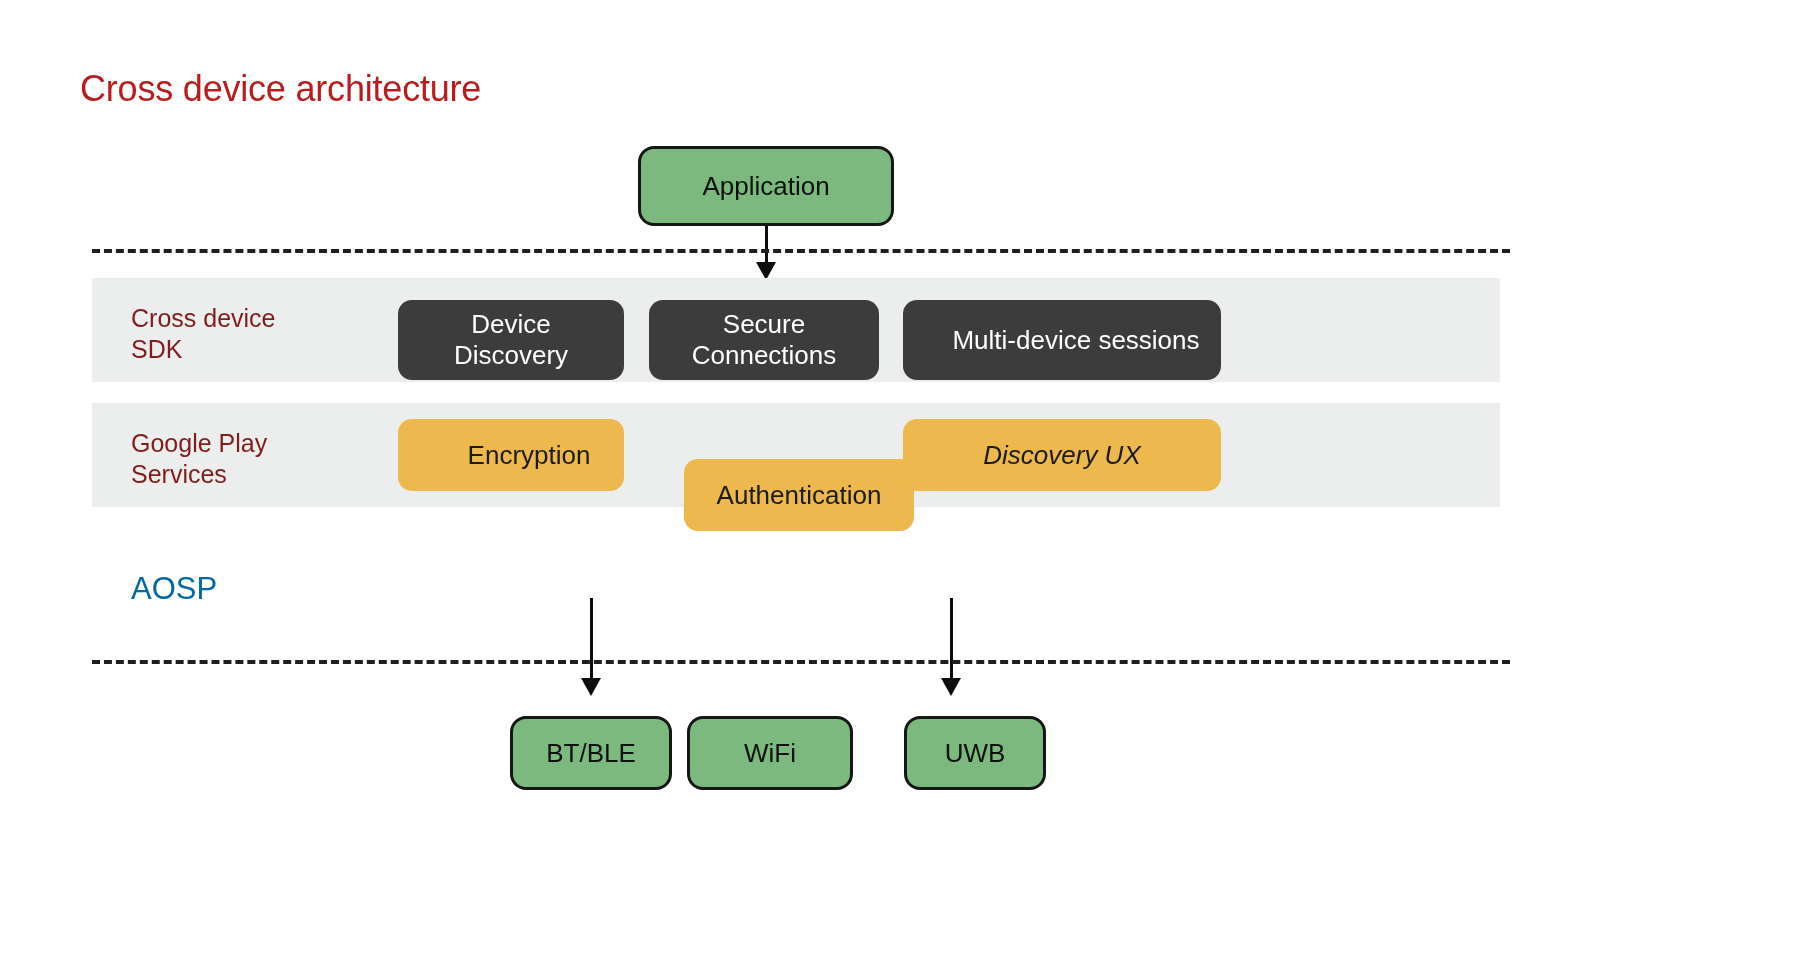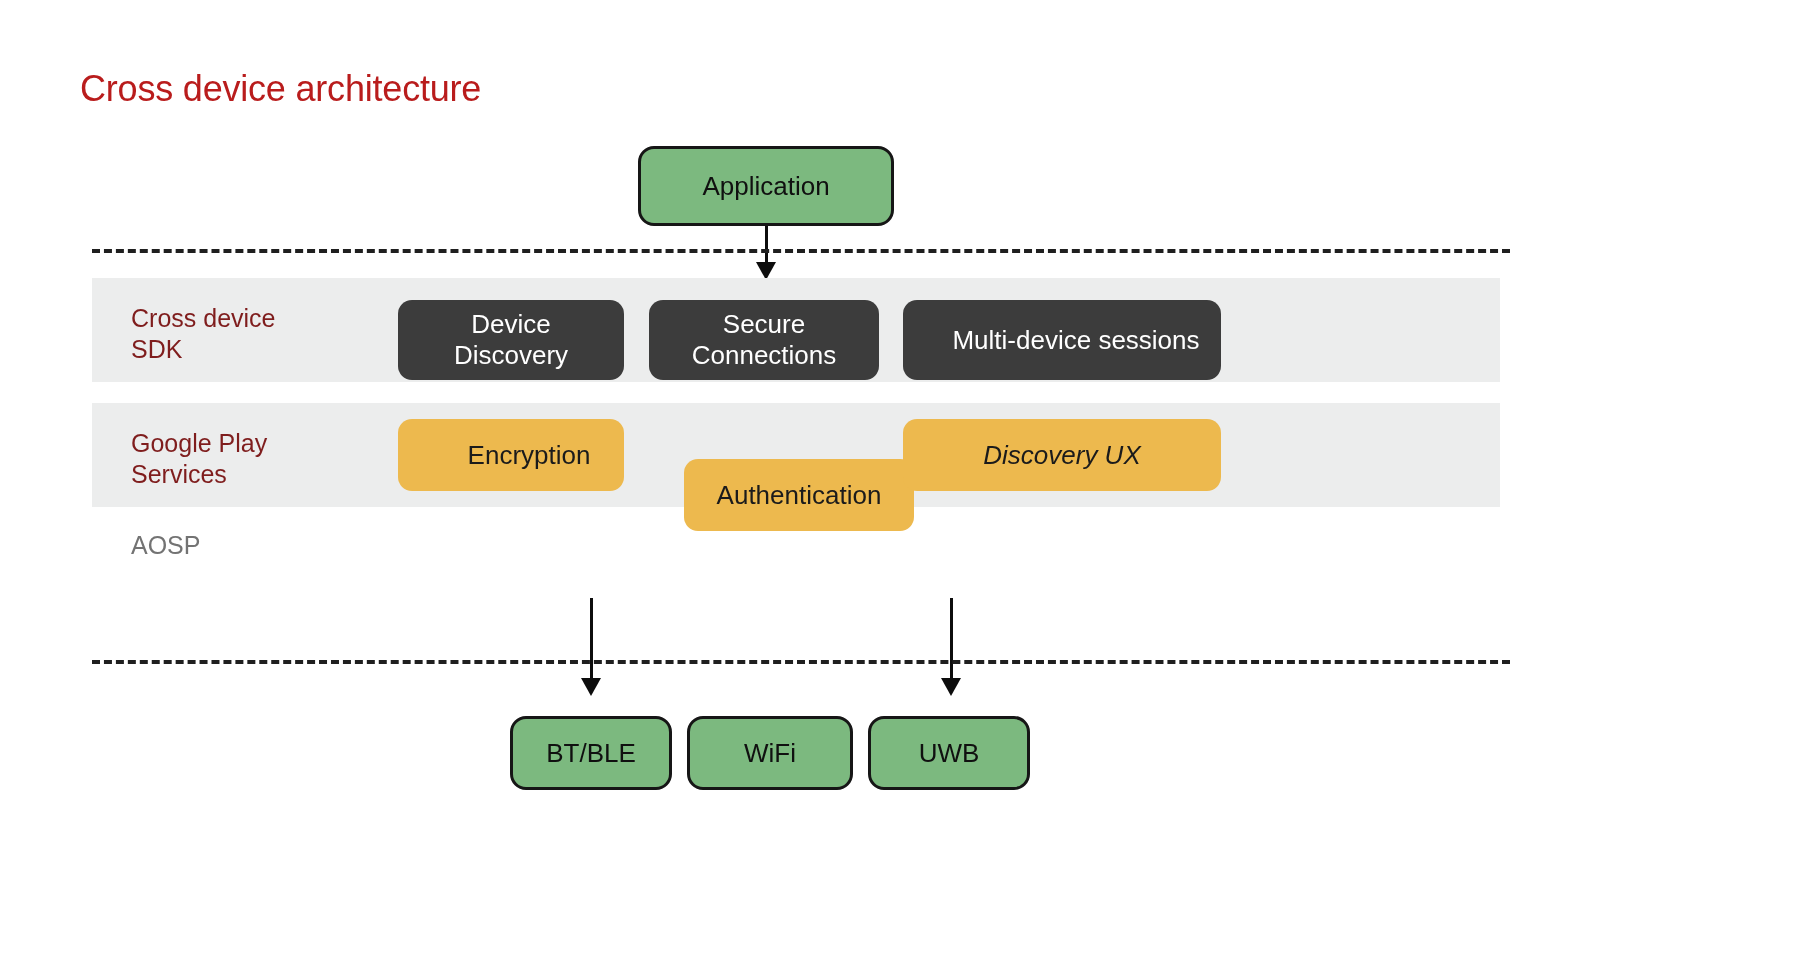--- a/index.html
+++ b/index.html
@@ -23,22 +23,22 @@
 
   
   .band{
     position:absolute;background:#eceded;
   }
   .band-label{
     position:absolute;font-size:25px;color:#7f1d1d;line-height:1.22;
     white-space:pre-line;font-weight:400;
   }
   .free-label{
-    position:absolute;font-size:25px;color:#737373;line-height:1.22;
-    white-space:nowrap;font-weight:400;
+    position:absolute;font-size:31px;color:#0369a1;line-height:1.22;
+    white-space:nowrap;font-weight:400;margin-top:40px;
   }
 
   
   .node{
     position:absolute;display:flex;align-items:center;justify-content:center;
     text-align:center;box-sizing:border-box;
     font-size:26px;line-height:1.18;white-space:pre-line;
   }
   .node.green{
     background:#7cb97f;border:3px solid #161616;border-radius:16px;color:#101010;
@@ -98,15 +98,15 @@
   <div class="arrow-line" style="left:590px;top:598px;height:88px;"></div>
   <div class="arrow-head" style="left:581px;top:678px;"></div>
 
   <div class="arrow-line" style="left:950px;top:598px;height:88px;"></div>
   <div class="arrow-head" style="left:941px;top:678px;"></div>
 
   <div class="dashed" style="left:92px;top:660px;width:1418px;"></div>
 
   <div class="node green" style="left:510px;top:716px;width:162px;height:74px;">BT/BLE</div>
   <div class="node green" style="left:687px;top:716px;width:166px;height:74px;">WiFi</div>
-  <div class="node green" style="left:868px;top:716px;width:162px;height:74px;">UWB</div>
+  <div class="node green" style="left:904px;top:716px;width:142px;height:74px;">UWB</div>
 
 </div>
 
 </body></html>

